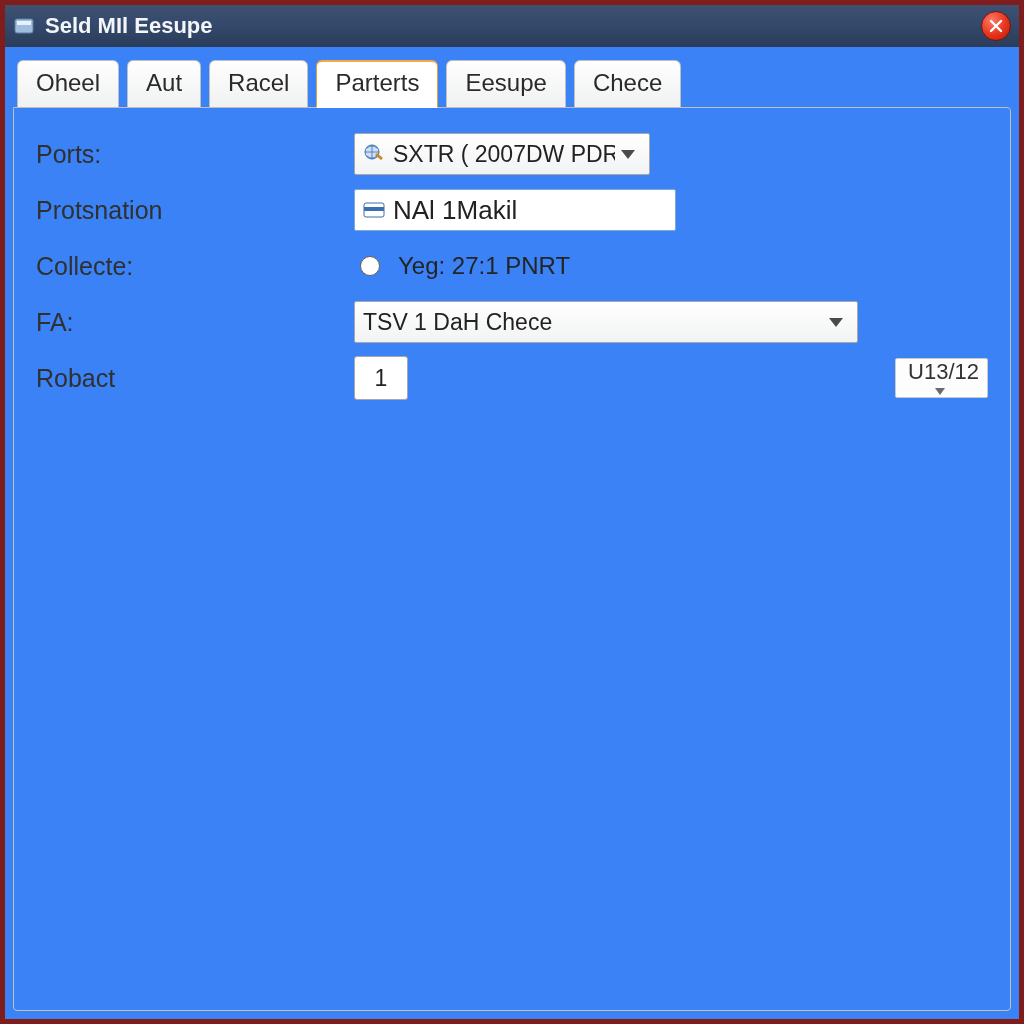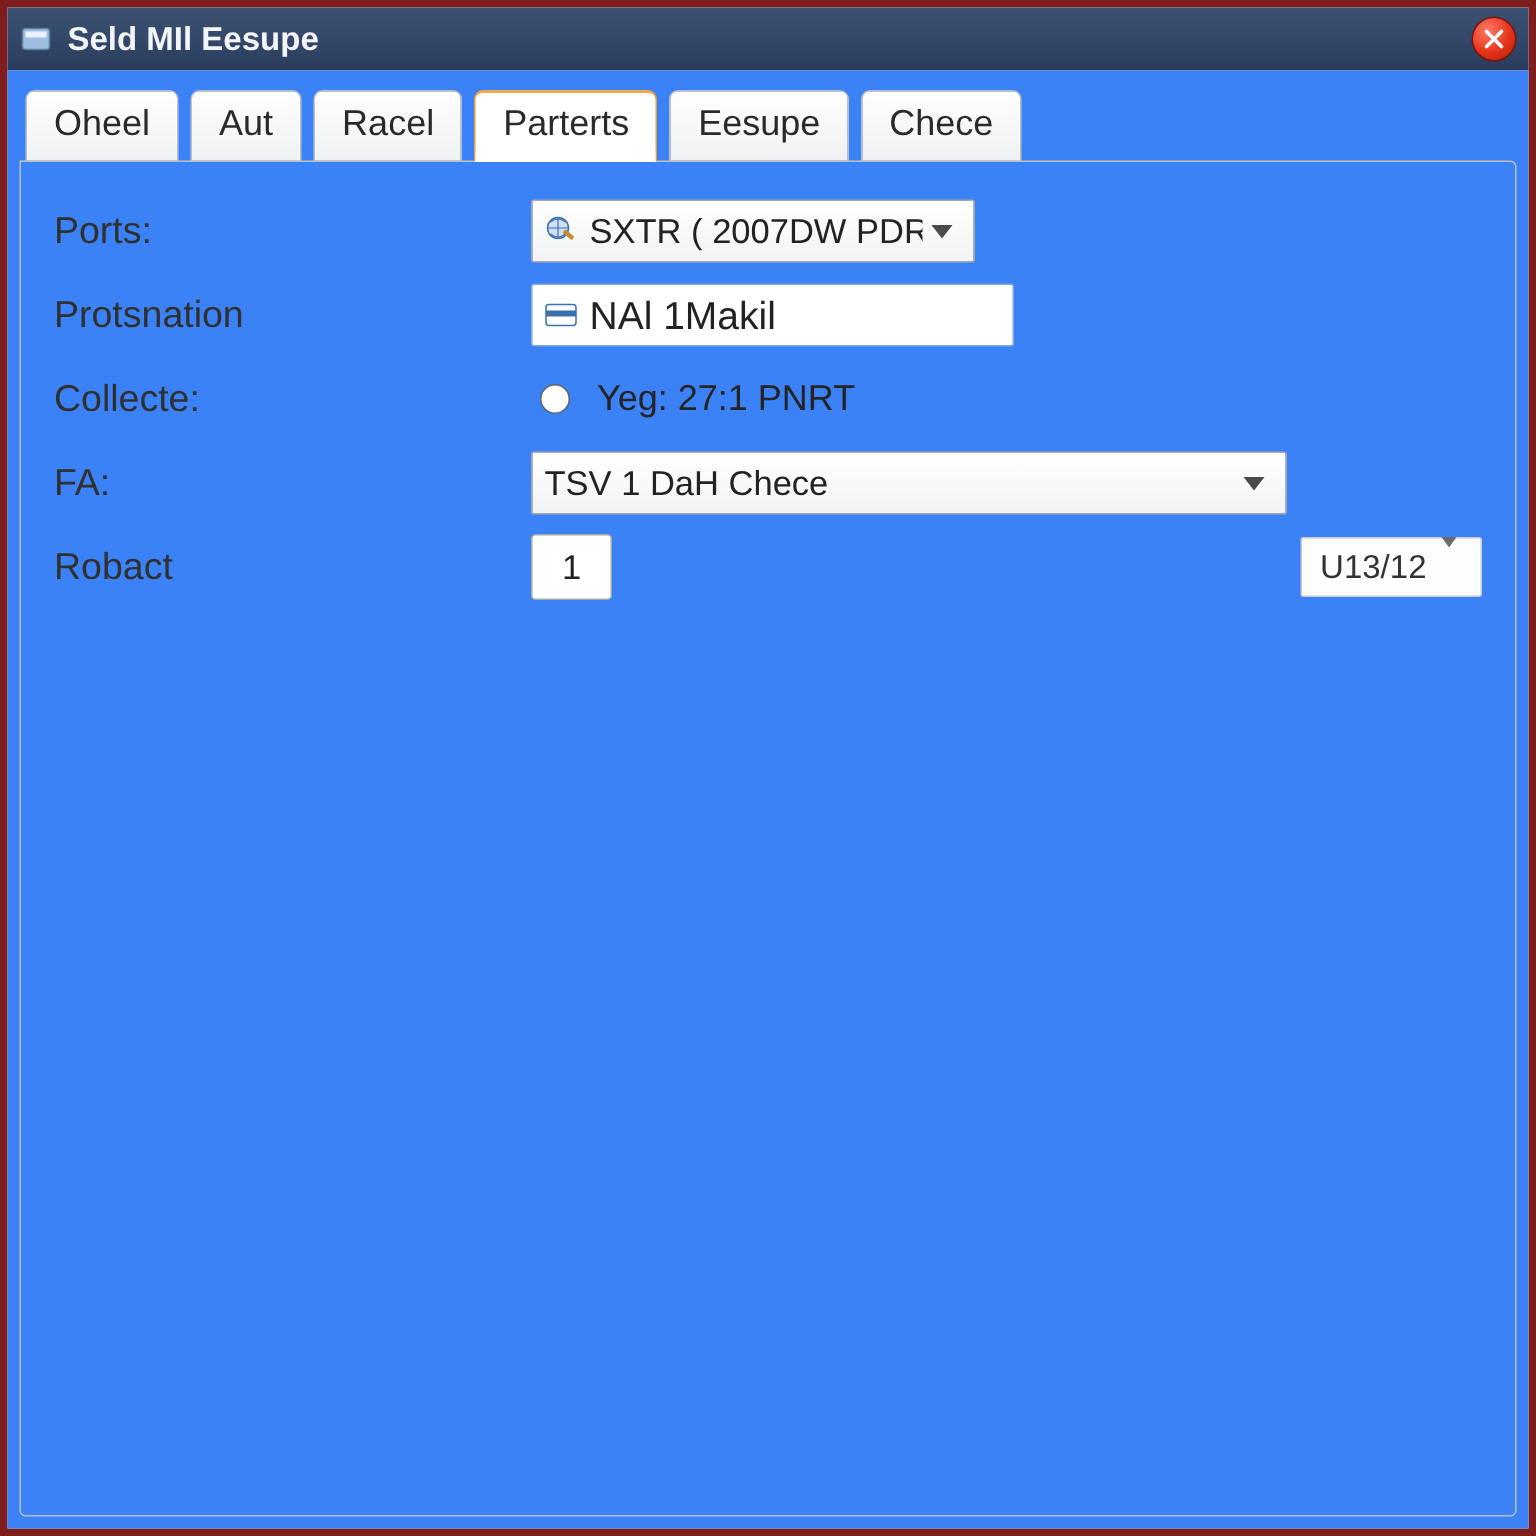--- a/index.html
+++ b/index.html
@@ -170,20 +170,21 @@
     border: 1px solid #c9c9c9;
     border-radius: 2px;
     background: #fdfdfd;
     display:flex;
     align-items:center;
     padding: 0 8px 0 12px;
     font-size: 22px;
     color:#333;
     cursor:pointer;
     gap: 10px;
+    flex-direction: column;
   }
   .unit-combo .combo-caret { width:18px; }
 
   .chev-down {
     width: 0; height: 0;
     border-left: 7px solid transparent;
     border-right: 7px solid transparent;
     border-top: 9px solid #4a4a4a;
   }
   .small-chev {

